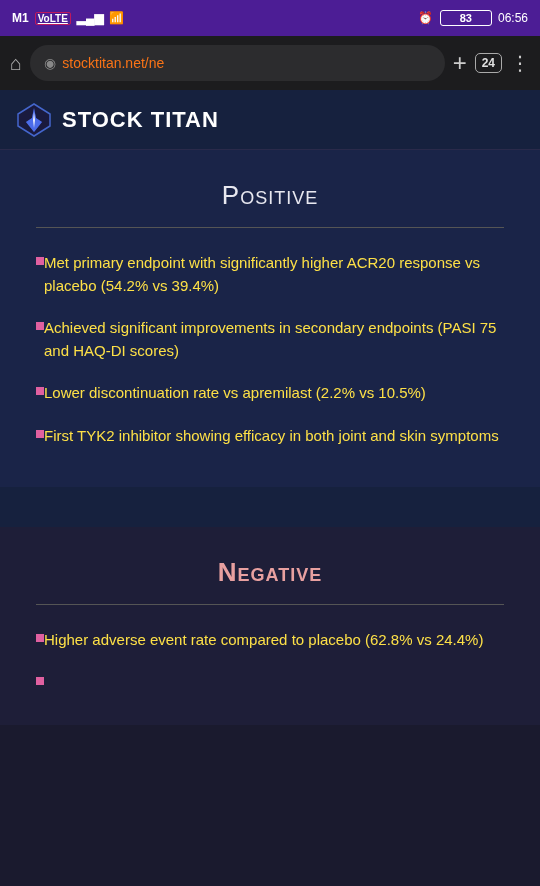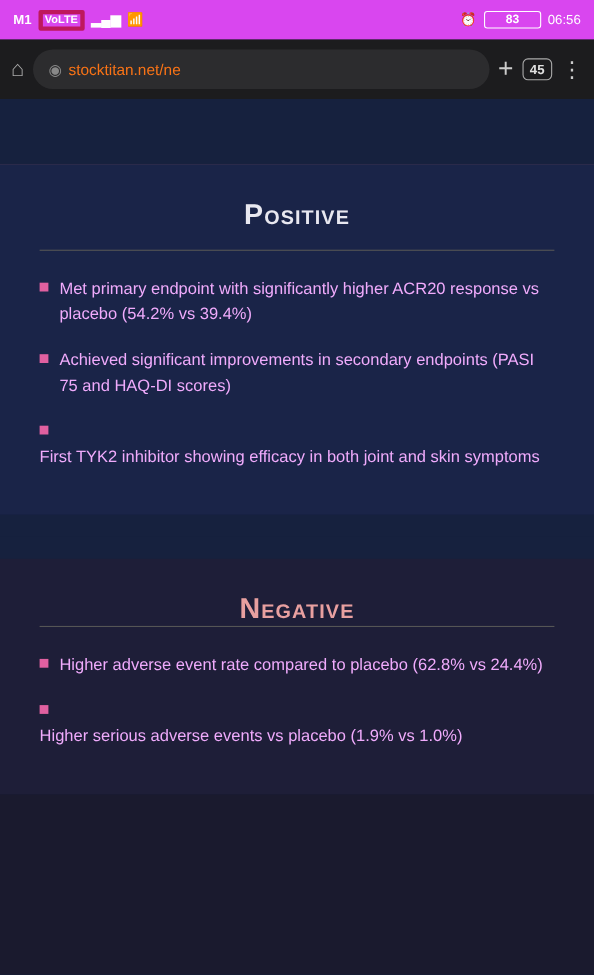--- a/index.html
+++ b/index.html
@@ -8,21 +8,21 @@
     body {
       width: 540px;
       min-height: 886px;
       background: #1a1a2e;
       font-family: -apple-system, BlinkMacSystemFont, 'Segoe UI', Arial, sans-serif;
       overflow-x: hidden;
     }
 
     
     .status-bar {
-      background: #d946ef;
+      background: #4c1d95;
       color: #fff;
       display: flex;
       justify-content: space-between;
       align-items: center;
       padding: 4px 12px;
       height: 36px;
       font-size: 13px;
     }
     .status-left {
       display: flex;
@@ -147,47 +147,45 @@
 
     
     .section-positive {
       background: #1a2448;
       padding: 30px 36px 40px 36px;
       border-bottom: none;
     }
     .section-title-positive {
       text-align: center;
       font-size: 26px;
-      font-weight: 700;
+      font-weight: 400;
       color: #e8e8f0;
       margin-bottom: 16px;
       font-variant: small-caps;
       letter-spacing: 1px;
     }
     .section-divider {
       border: none;
       border-top: 1px solid #555;
       margin-bottom: 24px;
     }
     .bullet-list {
       list-style: none;
       padding: 0;
     }
     .bullet-list li {
       display: flex;
       align-items: flex-start;
-      gap: 10px;
-      color: #f0abfc;
+      color: #fde047;
       font-size: 15px;
       line-height: 1.5;
       margin-bottom: 20px;
     }
     .bullet-list li:last-child {
       margin-bottom: 0;
-      flex-direction: column;
     }
     .bullet-square {
       width: 8px;
       height: 8px;
       min-width: 8px;
       min-height: 8px;
       background: #e060a0;
       margin-top: 5px;
       display: inline-block;
     }
@@ -196,91 +194,104 @@
     .section-negative {
       background: #1e1e38;
       padding: 30px 36px 40px 36px;
       margin-top: 20px;
     }
     .section-title-negative {
       text-align: center;
       font-size: 26px;
       font-weight: 700;
       color: #e8a0a0;
+      margin-bottom: 16px;
       font-variant: small-caps;
       letter-spacing: 1px;
     }
 
     .gap-section {
       height: 20px;
       background: #16213e;
     }
   </style>
 </head>
 <body>
 
 <div class="status-bar">
   <div class="status-left">
     <span>M1</span>
-    <span style="font-size:10px;border:4px solid #be185d;padding:0 2px;border-radius:2px;">VoLTE</span>
+    <span style="font-size:10px;border:1px solid #be185d;padding:0 2px;border-radius:2px;text-decoration:underline;">VoLTE</span>
     <span>▂▄▆</span>
     <span>📶</span>
   </div>
   <div class="status-right">
     <span>⏰</span>
     <span class="battery-box">83</span>
     <span>06:56</span>
   </div>
 </div>
 
 <div class="browser-bar">
   <span class="browser-home-btn">⌂</span>
   <div class="browser-url-bar">
     <span class="url-icon">◉</span>
     <span class="url-text">stocktitan.net/ne</span>
   </div>
   <span class="add-tab-btn">+</span>
-  <span class="tab-count">45</span>
+  <span class="tab-count">24</span>
   <span class="browser-btn">⋮</span>
 </div>
 
 <div class="nav-bar">
+  <div class="nav-logo">
+    <svg class="logo-icon" viewBox="0 0 36 36" xmlns="http://www.w3.org/2000/svg">
+      <polygon points="18,2 34,12 34,24 18,34 2,24 2,12" fill="#1a1a3e" stroke="#4466cc" stroke-width="1.5"></polygon>
+      <polygon points="18,6 16,16 10,20 18,30 26,20 20,16" fill="#3355bb" opacity="0.7"></polygon>
+      <polygon points="18,6 20,16 26,20 18,30 10,20 16,16" fill="#5577ff" opacity="0.8"></polygon>
+      <polygon points="18,10 17,18 18,26 19,18" fill="#fff" opacity="0.9"></polygon>
+    </svg>
+    <span class="logo-text">STOCK TITAN</span>
+  </div>
 </div>
 
 <div class="main-content">
 
   <div class="section-positive">
     <h2 class="section-title-positive">Positive</h2>
     <hr class="section-divider">
     <ul class="bullet-list">
       <li>
         <span class="bullet-square"></span>
         <span>Met primary endpoint with significantly higher ACR20 response vs placebo (54.2% vs 39.4%)</span>
       </li>
       <li>
         <span class="bullet-square"></span>
         <span>Achieved significant improvements in secondary endpoints (PASI 75 and HAQ-DI scores)</span>
       </li>
       <li>
         <span class="bullet-square"></span>
+        <span>Lower discontinuation rate vs apremilast (2.2% vs 10.5%)</span>
+      </li>
+      <li>
+        <span class="bullet-square"></span>
         <span>First TYK2 inhibitor showing efficacy in both joint and skin symptoms</span>
       </li>
     </ul>
   </div>
 
   <div class="gap-section"></div>
 
   <div class="section-negative">
     <h2 class="section-title-negative">Negative</h2>
     <hr class="section-divider">
     <ul class="bullet-list">
       <li>
         <span class="bullet-square"></span>
         <span>Higher adverse event rate compared to placebo (62.8% vs 24.4%)</span>
       </li>
       <li>
         <span class="bullet-square"></span>
-        <span>Higher serious adverse events vs placebo (1.9% vs 1.0%)</span>
       </li>
     </ul>
   </div>
 
 </div>
 
 </body></html>

